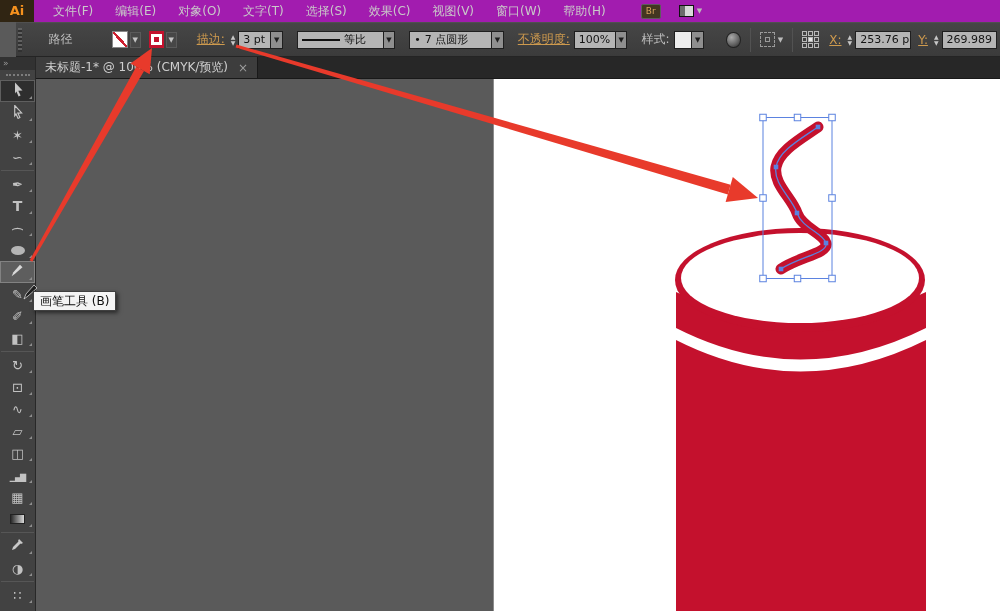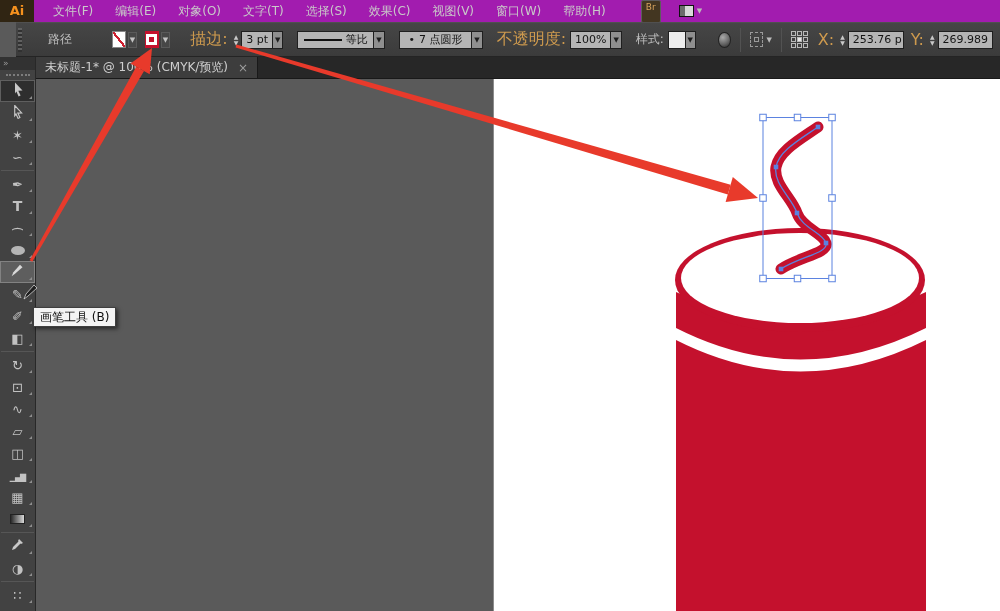--- a/index.html
+++ b/index.html
@@ -11,45 +11,45 @@
     -webkit-font-smoothing: antialiased;
   }
 
   
   .menubar { position:absolute; left:0; top:0; width:1000px; height:22px;
     background:#a21caf; display:flex; align-items:center; z-index:10; }
   .logo { width:34px; height:22px; background:#302513; color:#F6921E;
     font-weight:bold; font-size:13px; text-align:center; line-height:22px; }
   .menu-item { color:#C9C9C9; font-size:12px; padding:16px 11px; line-height:22px; white-space:nowrap; }
   .menu-item:first-of-type { margin-left:8px; }
-  .br-btn { margin-left:24px; width:20px; height:23px; border:1px solid #5d5d5d; border-radius:2px;
+  .br-btn { margin-left:24px; width:20px; height:15px; border:1px solid #5d5d5d; border-radius:2px;
     background:#433621; color:#D8A45E; font-size:9px; text-align:center; line-height:13px; }
   .ws-btn { margin-left:18px; display:flex; align-items:center; gap:3px; }
   .ws-ico { width:15px; height:12px; border:1px solid #111;
     background:linear-gradient(90deg,#6b6b6b 0 5px,#d9d9d9 5px); }
   .ws-caret { color:#bbb; font-size:7px; }
 
   
   .controlbar { position:absolute; left:16px; top:22px; width:1000px; height:35px;
     background:linear-gradient(#464646,#3B3B3B); border-top:1px solid #505050;
     border-bottom:1px solid #242424; display:flex; align-items:center; z-index:10; white-space:nowrap; }
   .cb-grip { width:5px; height:24px; margin-left:2px;
     background:repeating-linear-gradient(180deg,#606060 0 2px,#313131 2px 4px); }
   .lbl { color:#BEBEBE; font-size:12px; }
-  .lbl-link { color:#CE9A4E; font-size:16px; }
+  .lbl-link { color:#CE9A4E; font-size:12px; text-decoration:underline; }
   .panel-lbl { margin-left:26px; }
   .swatch-fill { margin-left:40px; width:17px; height:17px; border:1px solid #888;
     background:linear-gradient(to top right,#fff 44%,#CE2030 44% 56%,#fff 56%); }
   .swatch-stroke { margin-left:8px; width:17px; height:17px; background:#C4112D;
     display:flex; align-items:center; justify-content:center; }
   .swatch-stroke .in1 { width:11px; height:11px; background:#fff; display:flex; align-items:center; justify-content:center; }
   .swatch-stroke .in2 { width:5px; height:5px; background:#C4112D; }
   .dropbtn { margin-left:2px; width:12px; height:16px; background:#474747; border:1px solid #5a5a5a;
     color:#c3c3c3; font-size:7px; text-align:center; line-height:15px; }
-  .gap22 { margin-left:20px; } .gap14 { margin-left:14px;justify-content:center; } .gap10 { margin-left:10px; }
+  .gap22 { margin-left:20px; } .gap14 { margin-left:14px; } .gap10 { margin-left:10px; }
   .spin { display:flex; flex-direction:column; justify-content:center; margin:0 3px 0 6px; }
   .spin span { font-size:6px; line-height:6px; color:#C8C8C8; }
   .field { height:18px; background:#B5B5B5; color:#141414; font-size:11px; line-height:16px;
     padding:0 4px; border:1px solid #1f1f1f; display:flex; align-items:center; gap:4px; }
   .fbtn { width:13px; height:18px; background:#8F8F8F; border:1px solid #1f1f1f; border-left:none;
     color:#1d1d1d; font-size:7px; text-align:center; line-height:17px; }
   .profline { display:inline-block; width:38px; height:0; border-top:2px solid #111; }
   .sep { width:1px; height:24px; background:#2C2C2C; border-right:1px solid #525252; margin:0 9px; }
   .recolor { width:16px; height:16px; border-radius:50%;
     background:radial-gradient(circle at 35% 32%,#aaa,#666 55%,#2e2e2e 95%); border:1px solid #222; }
@@ -88,21 +88,21 @@
 
   
   .canvas { position:absolute; left:36px; top:79px; right:0; bottom:0; background:#5A5A5A; }
   .artboard { position:absolute; left:457px; top:0; right:0; bottom:0; background:#FFFFFF;
     border-left:1px solid #8c8c8c; }
   .artsvg { position:absolute; left:0; top:0; }
 
   
   .tooltip { position:absolute; left:33px; top:291px; height:20px; z-index:40;
     background:#F4F4F4; border:1px solid #3f3f3f; box-shadow:2px 2px 4px rgba(0,0,0,.55);
-    color:#0d0d0d; font-size:12px; line-height:18px; padding:0 6px; white-space:nowrap;margin-top:16px; }
+    color:#0d0d0d; font-size:12px; line-height:18px; padding:0 6px; white-space:nowrap; }
   .cursor-brush { position:absolute; left:22px; top:283px; z-index:35; }
   .annot { position:absolute; left:0; top:0; z-index:50; pointer-events:none; }
 </style>
 </head>
 <body>
 
 <div class="menubar">
   <div class="logo">Ai</div>
   <span class="menu-item">文件(F)</span>
   <span class="menu-item">编辑(E)</span>

